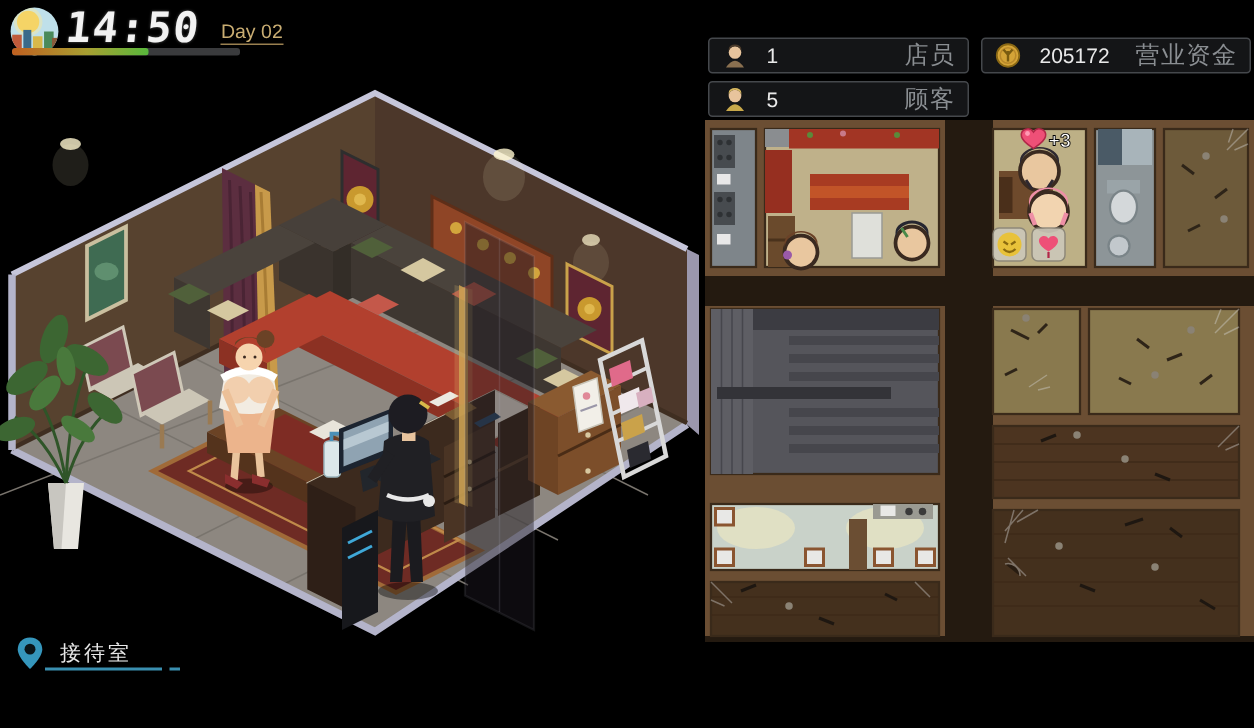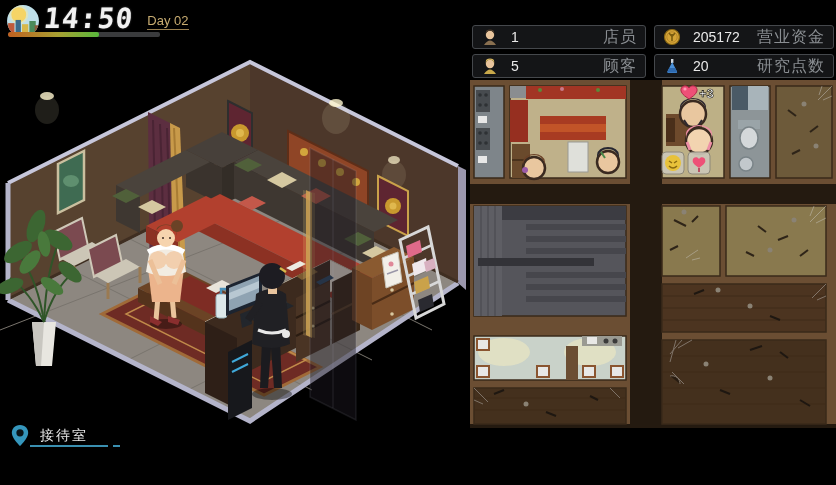--- a/index.html
+++ b/index.html
@@ -334,29 +334,20 @@
     </div>
     <div class="stat-chip">
       <svg width="18" height="18" viewBox="0 0 18 18">
         <path d="M3,17 q6,-9 12,0 z" fill="#c8a84a"></path>
         <circle cx="9" cy="7" r="4.2" fill="#e8c49c"></circle>
         <path d="M4.8,7 a4.2,4.2 0 0 1 8.4,0 l0,-2.4 a4.2,3 0 0 0 -8.4,0 z" fill="#d8b860"></path>
       </svg>
       <span class="stat-value">5</span>
       <span class="stat-label">顾客</span>
     </div>
-    <div class="stat-chip">
-      <svg width="18" height="18" viewBox="0 0 18 18">
-        <rect x="8" y="2" width="2.4" height="4" fill="#cfd8e0"></rect>
-        <path d="M9.2,5 L4.4,14.6 q-0.7,1.4 0.9,1.4 l7.8,0 q1.6,0 0.9,-1.4 Z" fill="#4a90d8"></path>
-        <path d="M6.2,11 l6,0 l1.4,3.2 q0.5,1.2 -0.9,1.2 l-7.2,0 q-1.4,0 -0.9,-1.2 Z" fill="#2e6ab0"></path>
-      </svg>
-      <span class="stat-value">20</span>
-      <span class="stat-label">研究点数</span>
-    </div>
   </div>
 
   <svg id="minimap-svg" width="366" height="348" viewBox="0 0 366 348">
     <rect x="0" y="0" width="366" height="348" fill="#6b4e33"></rect>
     <g fill="#241a10">
       <rect x="160" y="0" width="32" height="348"></rect>
       <rect x="0" y="104" width="366" height="20"></rect>
       <rect x="0" y="344" width="366" height="4"></rect>
     </g>
 

